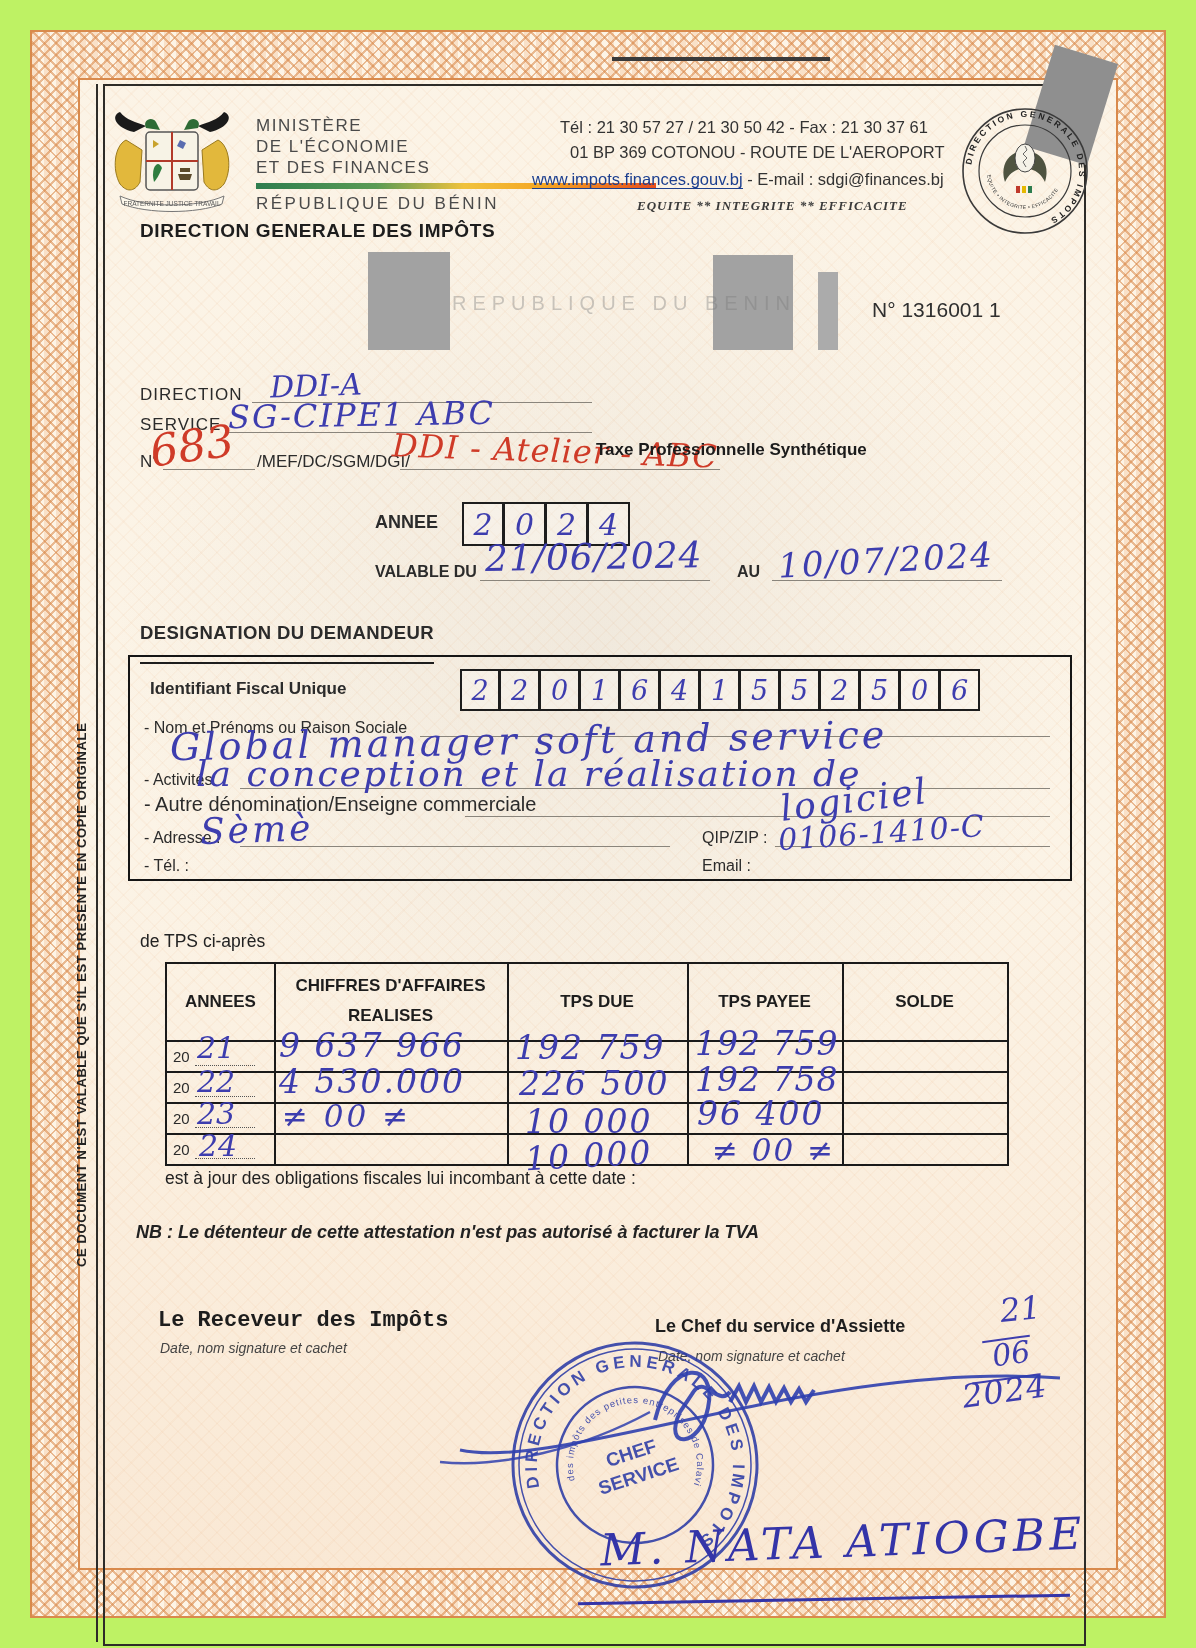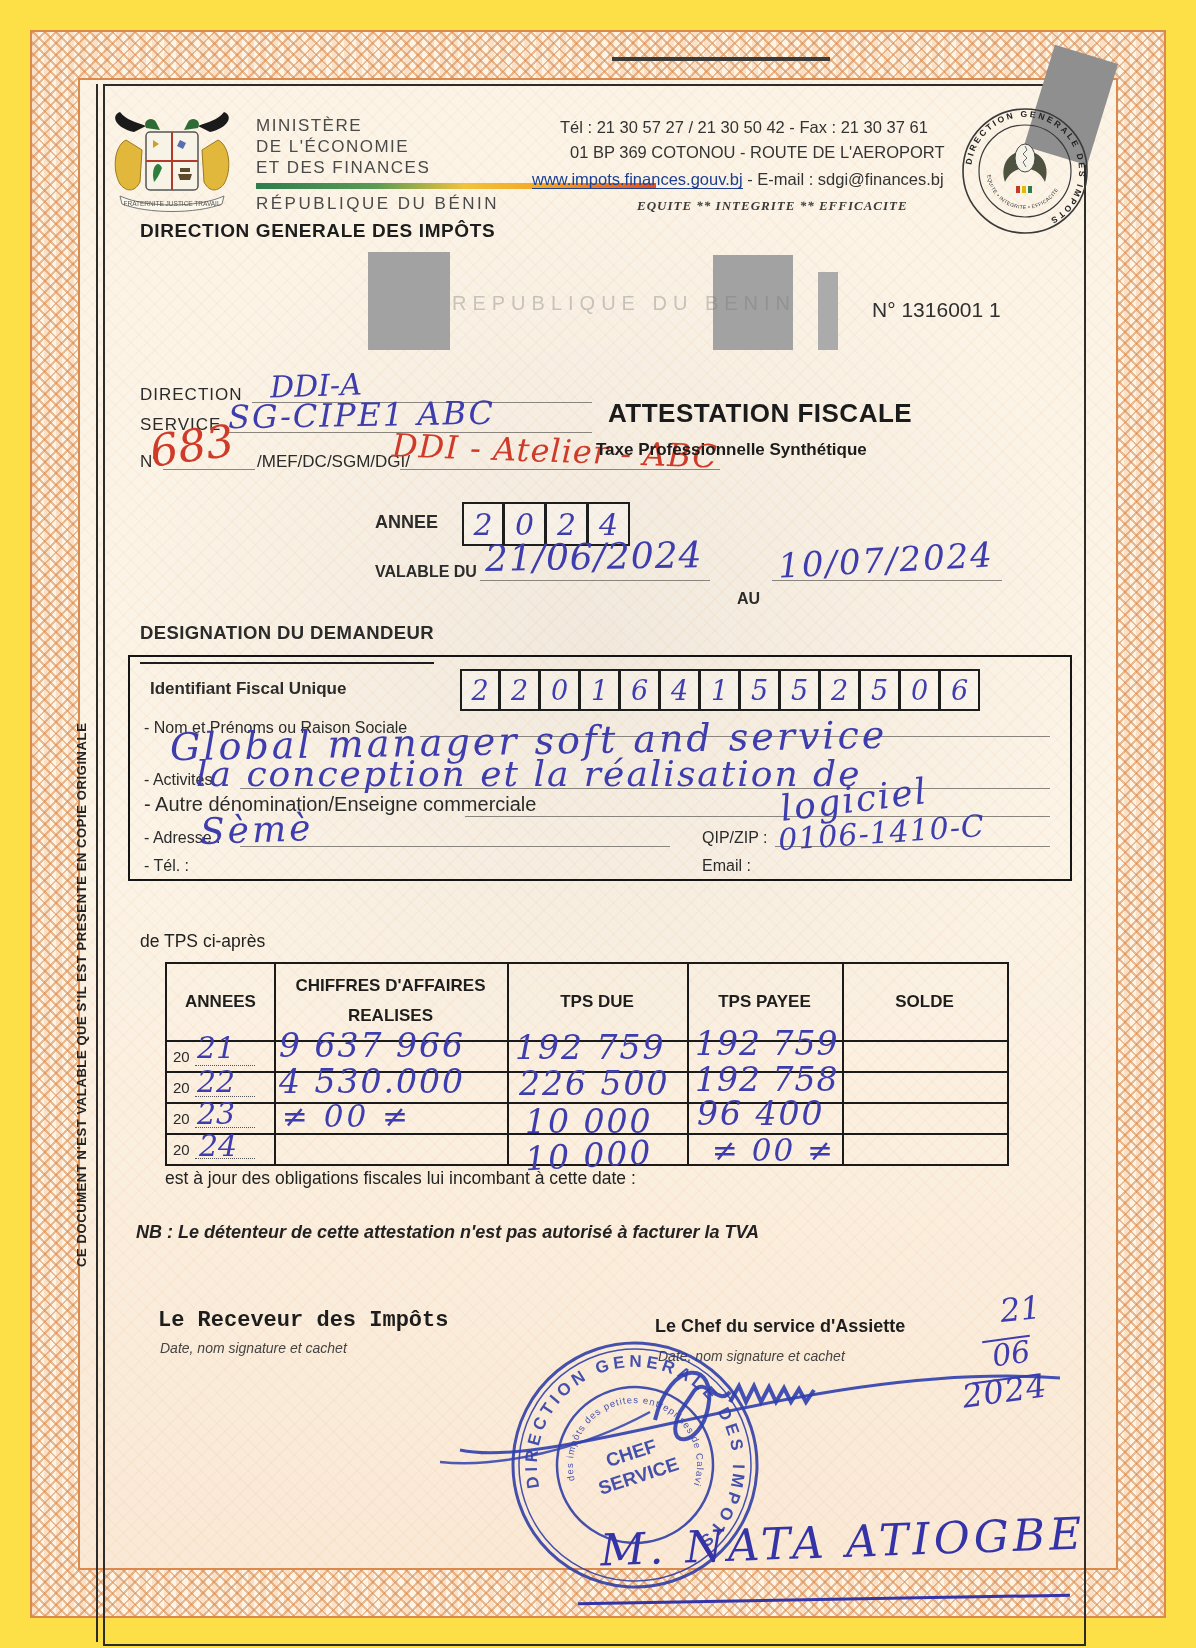--- a/index.html
+++ b/index.html
@@ -1,17 +1,17 @@
 <!DOCTYPE html>
 <html><head>
 <meta charset="utf-8">
 <style>
   html,body{margin:0;padding:0;background:#e8e4da;}
   .page{position:relative;width:1196px;height:1648px;margin:0 auto;overflow:hidden;
-        background:#fde047;font-family:"Liberation Sans",sans-serif;color:#2b2b2b;}
+        background:#bef264;font-family:"Liberation Sans",sans-serif;color:#2b2b2b;}
   .abs{position:absolute;}
   
   .frame-band{position:absolute;inset:30px;border:2px solid #d98a4c;
     background-color:#fdf4e6;
     background-image:
       repeating-linear-gradient(45deg, rgba(217,138,76,.55) 0 2px, transparent 2px 8px),
       repeating-linear-gradient(135deg, rgba(217,138,76,.55) 0 2px, transparent 2px 8px),
       repeating-linear-gradient(90deg, rgba(240,180,130,.30) 0 6px, transparent 6px 12px);}
   .frame-core{position:absolute;inset:78px;border:2px solid #d98a4c;
     background-color:#fcf6ea;
@@ -130,21 +130,20 @@
   <div class="line" style="left:228px;top:432px;width:364px;"></div>
   <div class="hw" style="left:228px;top:396px;font-size:32px;letter-spacing:2px;transform:rotate(-1deg);">SG-CIPE1 ABC</div>
 
   <div class="lbl" style="left:140px;top:452px;font-size:17px;">N°</div>
   <div class="line" style="left:163px;top:469px;width:92px;"></div>
   <div class="hwr" style="left:150px;top:420px;font-size:44px;transform:rotate(-8deg);">683</div>
   <div class="lbl" style="left:257px;top:452px;font-size:17px;">/MEF/DC/SGM/DGI/</div>
   <div class="line" style="left:400px;top:469px;width:320px;"></div>
   <div class="hwr" style="left:392px;top:432px;font-size:32px;letter-spacing:1px;transform:rotate(2deg);">DDI - Atelier - ABC</div>
 
-  <div class="lbl b" style="left:608px;top:398px;font-size:26px;letter-spacing:.5px;color:#1b1b1b;">ATTESTATION FISCALE</div>
   <div class="lbl b" style="left:596px;top:440px;font-size:17px;color:#1b1b1b;">Taxe Professionnelle Synthétique</div>
 
   <div class="lbl b" style="left:375px;top:512px;font-size:18px;">ANNEE</div>
   <div class="cellrow" style="left:462px;top:502px;">
     <div class="cell" style="width:42px;height:44px;">
         <span class="hw" style="position:static;font-size:30px;">2</span>
       </div>
     <div class="cell" style="width:42px;height:44px;">
         <span class="hw" style="position:static;font-size:30px;">0</span>
       </div>
@@ -152,21 +151,21 @@
         <span class="hw" style="position:static;font-size:30px;">2</span>
       </div>
     <div class="cell" style="width:42px;height:44px;">
         <span class="hw" style="position:static;font-size:30px;">4</span>
       </div>
   </div>
 
   <div class="lbl b" style="left:375px;top:563px;font-size:16px;">VALABLE DU</div>
   <div class="line" style="left:480px;top:580px;width:230px;"></div>
   <div class="hw" style="left:485px;top:536px;font-size:36px;letter-spacing:1px;transform:rotate(-1deg);">21/06/2024</div>
-  <div class="lbl b" style="left:737px;top:563px;font-size:16px;margin-top:27px;">AU</div>
+  <div class="lbl b" style="left:737px;top:563px;font-size:16px;">AU</div>
   <div class="line" style="left:772px;top:580px;width:230px;"></div>
   <div class="hw" style="left:778px;top:540px;font-size:34px;letter-spacing:2px;transform:rotate(-3deg);">10/07/2024</div>
 
   <div class="lbl b" style="left:140px;top:622px;font-size:18.5px;letter-spacing:.4px;border-bottom:2px solid #1d1d1d;padding-bottom:18px;">DESIGNATION DU DEMANDEUR</div>
 
   <div class="abs" style="left:128px;top:655px;width:940px;height:222px;border:2.5px solid #151515;">
     <div class="lbl b" style="left:20px;top:22px;font-size:17px;">Identifiant Fiscal Unique</div>
     <div class="cellrow" style="left:330px;top:12px;">
       <div class="cell" style="width:40px;height:42px;">
           <span class="hw" style="position:static;font-size:27px;">2</span>

